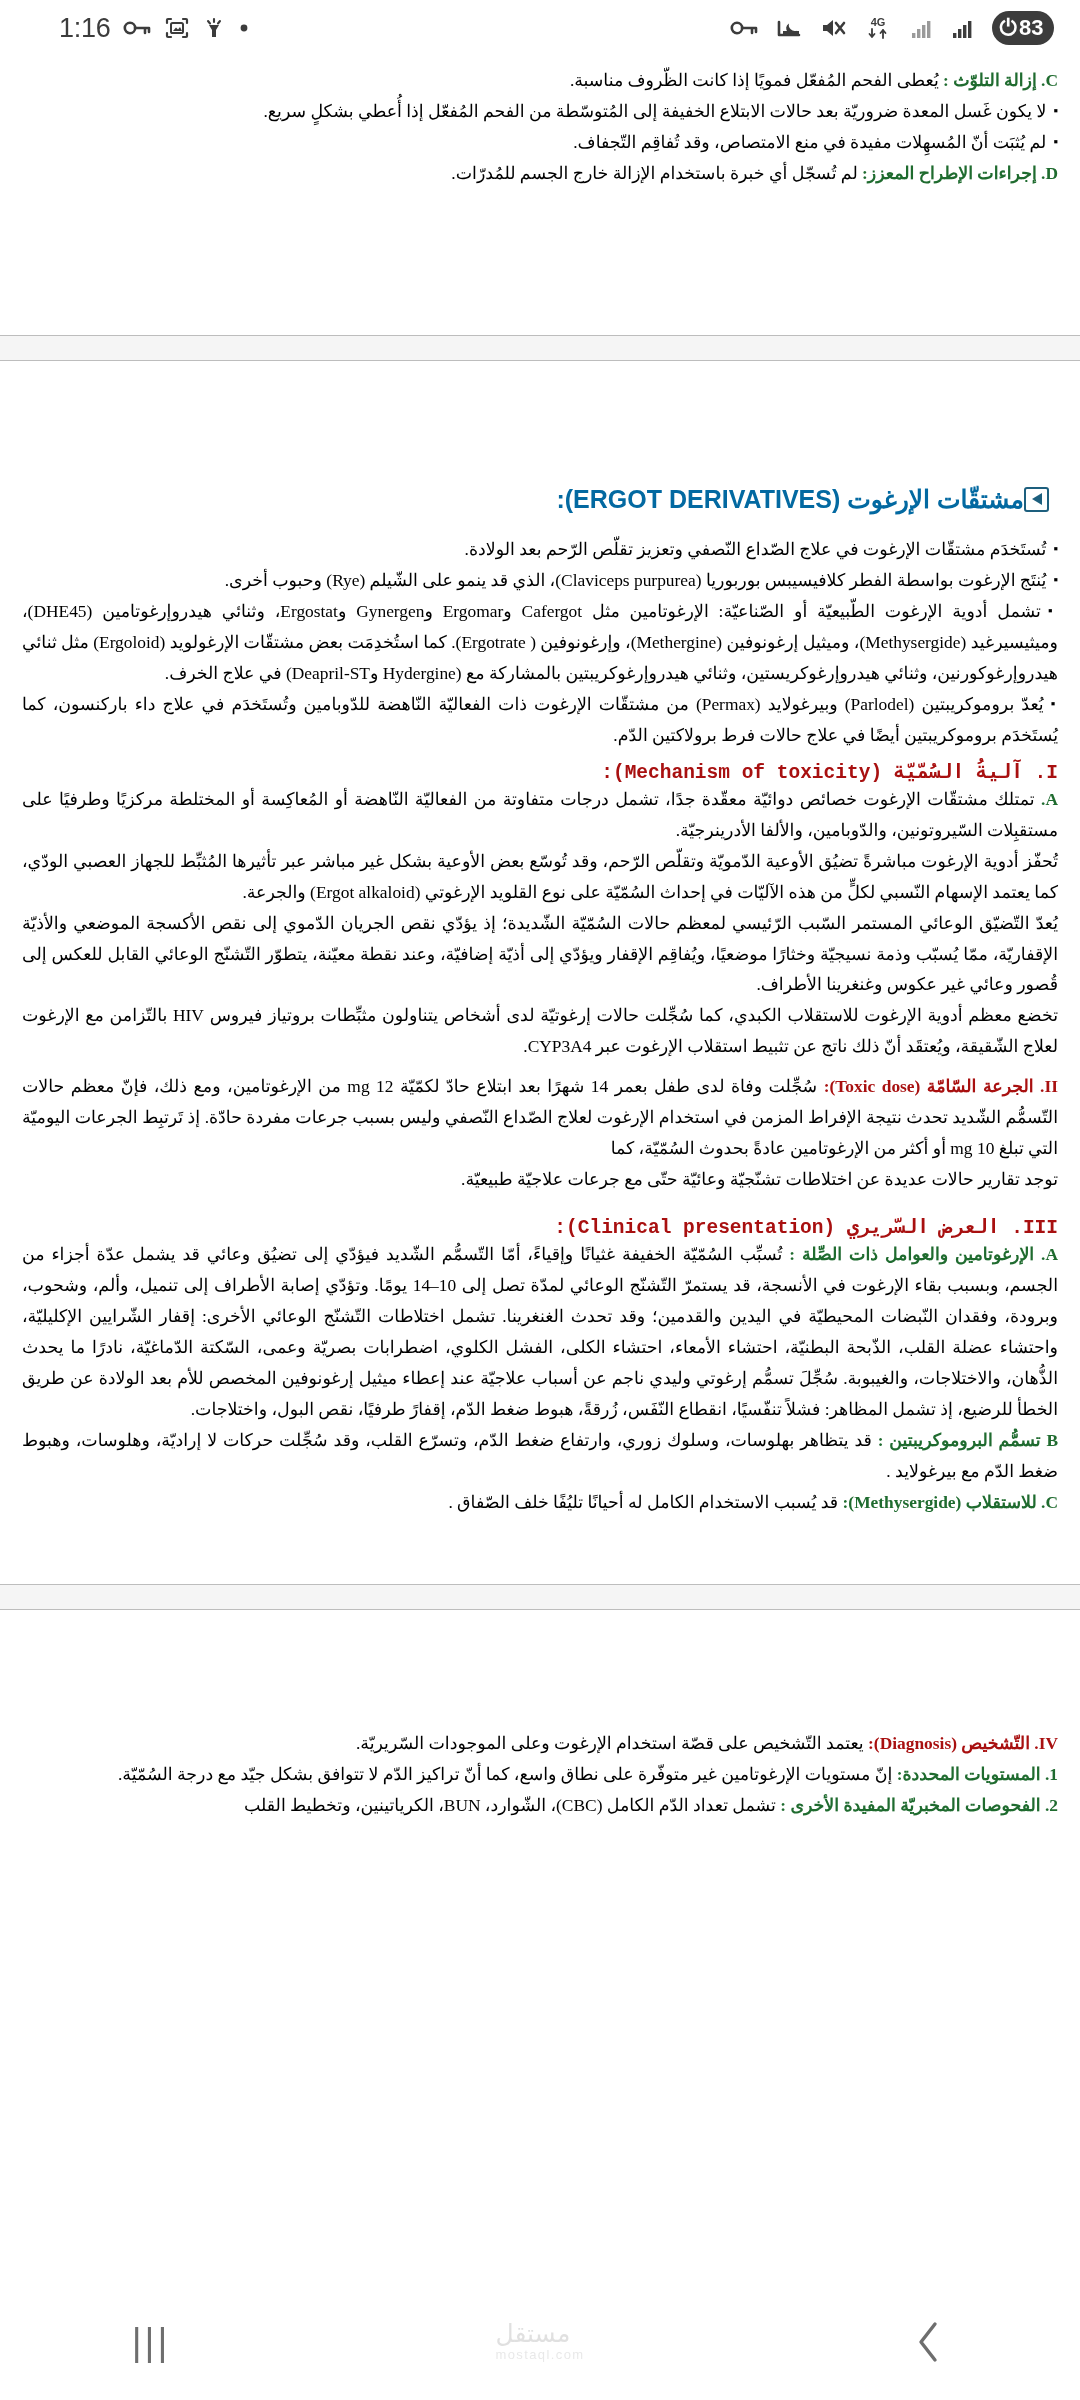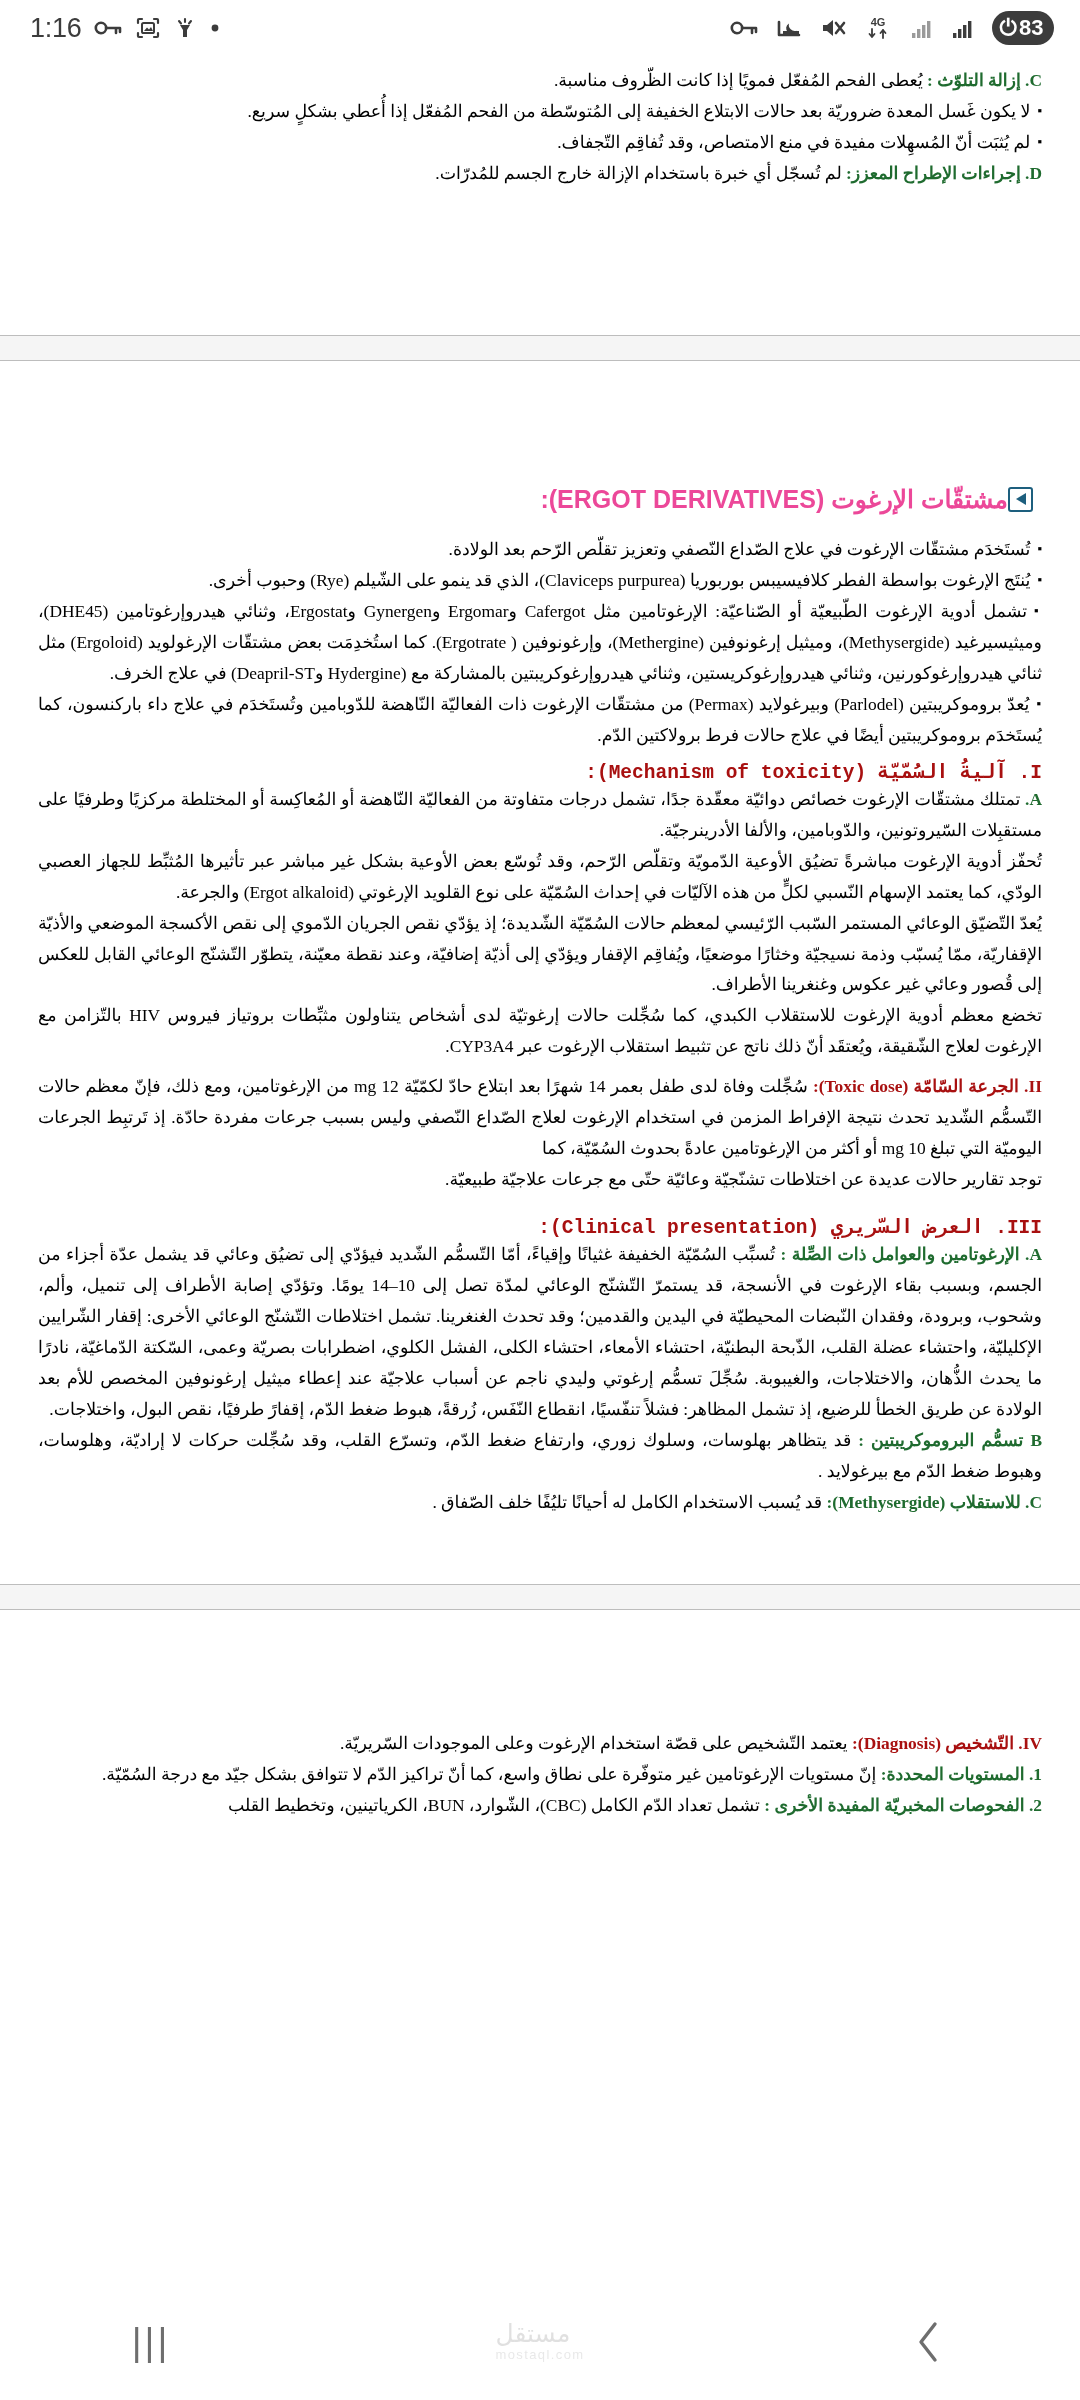--- a/index.html
+++ b/index.html
@@ -37,20 +37,21 @@
     display: flex;
     align-items: center;
     gap: 13px;
   }
   .status-clock {
     font-size: 27px;
     font-weight: 400;
     color: #3c3c3c;
     letter-spacing: -0.3px;
     font-family: "Liberation Sans", sans-serif;
+    margin-left: 29px;
   }
   .status-right {
     display: flex;
     align-items: center;
     gap: 17px;
   }
   .sicon { display: inline-block; line-height: 0; }
   .sicon svg { display: block; }
 
   .battery-pill {
@@ -72,21 +73,21 @@
   
   .doc-area {
     flex: 1 1 auto;
     position: relative;
     background: #ffffff;
     overflow: hidden;
   }
 
   .page {
     background: #ffffff;
-    padding: 0 38px;
+    padding: 0 22px;
   }
   .page-gap {
     height: 26px;
     background: #f5f5f5;
     border-top: 1px solid #bdbdbd;
     border-bottom: 1px solid #bdbdbd;
   }
 
   
   .ln {
@@ -104,21 +105,21 @@
     font-size: 13px;
     margin-left: 7px;
     vertical-align: 2px;
   }
   .lbl-green { color: #1f6b2f; font-weight: 700; }
   .lbl-red   { color: #a81010; font-weight: 700; }
 
   .sec-title {
     font-size: 25px;
     font-weight: 700;
-    color: #ec4899;
+    color: #0369a1;
     direction: rtl;
     text-align: right;
     font-family: "Liberation Sans", sans-serif;
     letter-spacing: 0px;
   }
   .play-box {
     display: inline-block;
     width: 25px;
     height: 25px;
     border: 2.5px solid #1d5f7e;

